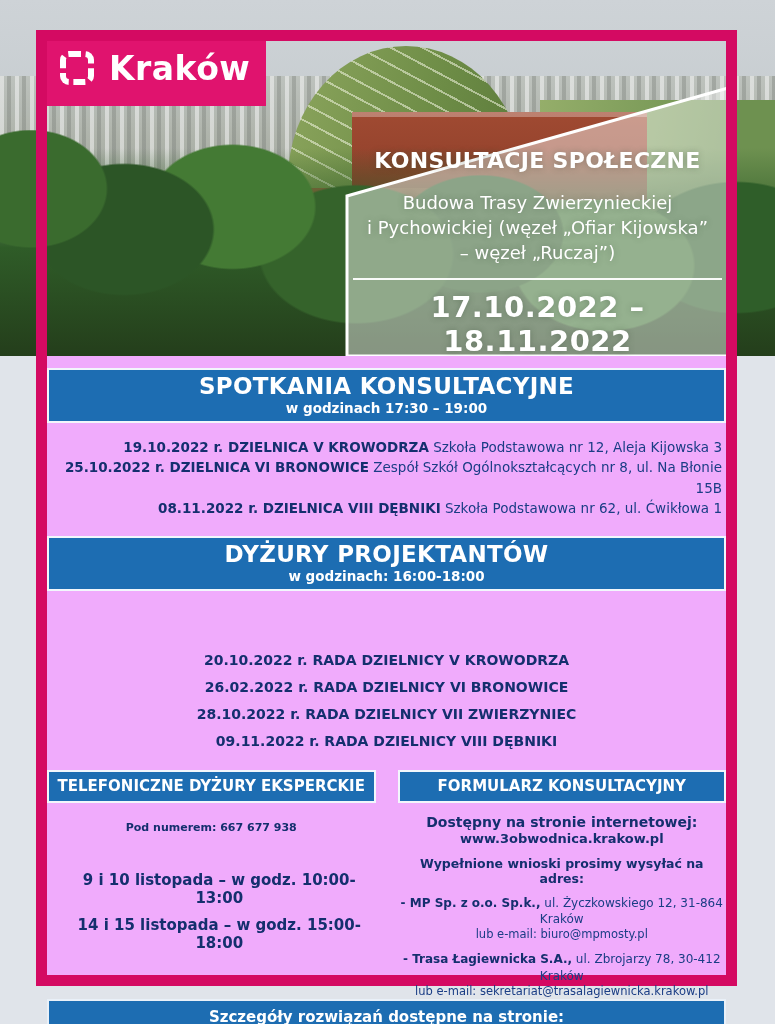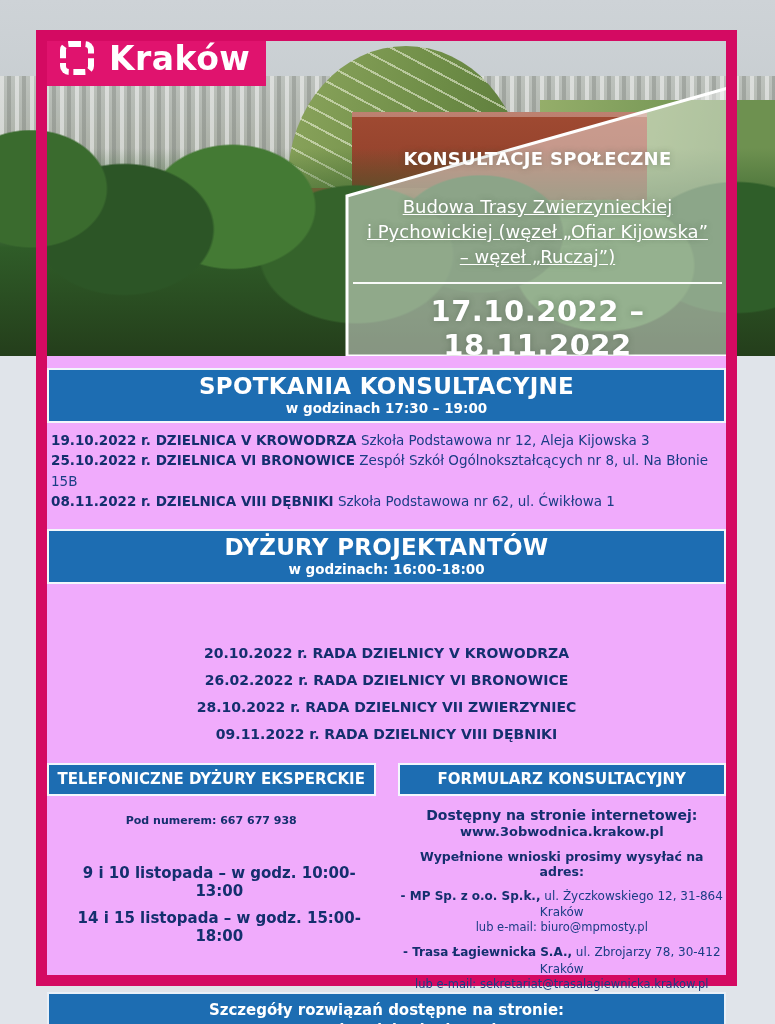--- a/index.html
+++ b/index.html
@@ -40,43 +40,43 @@
       radial-gradient(ellipse 140px 100px at 46% 55%,#35632b 0 68%, transparent 70%),
       radial-gradient(ellipse 120px 85px at 62% 46%, #2e5a27 0 68%, transparent 70%),
       radial-gradient(ellipse 130px 95px at 78% 60%, #3f7233 0 68%, transparent 70%),
       radial-gradient(ellipse 140px 95px at 95% 52%, #2f5e29 0 68%, transparent 70%),
       linear-gradient(180deg, rgba(47,92,40,0) 0 8%, rgba(47,92,40,.45) 26%, #2f5c28 52%, #243e1b 100%); }
 
   
   .hero-svg { position:absolute; left:0; top:0; width:775px; height:356px; }
   .hero-text { position:absolute; left:347px; top:148px; width:381px; text-align:center;
     color:#fff; text-shadow:0 0 6px rgba(50,70,50,.35); }
-  .hero-title { margin:0 0 25px; font-size:18px; font-weight:bold; letter-spacing:.3px; }
-  .hero-sub { margin:0; font-size:18px; line-height:1.4;text-decoration:underline; }
+  .hero-title { margin:0 0 17px; font-size:22px; font-weight:bold; letter-spacing:.3px; }
+  .hero-sub { margin:0; font-size:18px; line-height:1.4; }
   .hero-hr { border:none; border-top:2px solid rgba(255,255,255,.95); margin:12px 6px 10px; }
   .hero-date { font-size:29px; font-weight:bold; letter-spacing:.5px; }
 
   
-  .krakow-logo { position:absolute; left:36px; top:30px; width:230px; height:56px;
+  .krakow-logo { position:absolute; left:36px; top:30px; width:230px; height:76px;
     background:#e0136e; display:flex; align-items:center; gap:15px; padding-left:24px; }
   .krakow-icon { width:34px; height:34px; border:6px dashed #fff; border-radius:9px; flex:none; }
   .krakow-name { color:#fff; font-size:33px; font-weight:bold; letter-spacing:.5px; }
 
   
   .frame { position:absolute; left:36px; top:30px; width:701px; height:956px;
     border:11px solid #d40a62; }
   .content { position:absolute; left:0; right:0; top:315px; bottom:0;
     background:#f0abfc; display:flex; flex-direction:column; }
 
   .bar { background:#1d6db2; border:2px solid #f2f7fc; color:#fff; text-align:center;
     padding:3px 0 5px; margin:12px 0 0; }
   .bar-title { font-size:23px; font-weight:bold; letter-spacing:.3px; }
   .bar-sub { font-size:13.5px; font-weight:bold; margin-top:1px; }
 
-  .meetings { padding:7px 4px 6px; text-align:left; color:#1a3d85; }
+  .meetings { padding:14px 4px 6px; text-align:right; color:#1a3d85; }
   .meeting { font-size:13.5px; line-height:1.5; }
   .meeting b { color:#142f6e; }
 
   .duty-list { padding:10px 0 2px; text-align:center;margin-top:40px; }
   .duty { font-size:14px; font-weight:bold; color:#142f6e; margin:11px 0; }
 
   .columns { display:flex; gap:22px; margin:8px 0 0; }
   .col { flex:1; display:flex; flex-direction:column; }
   .sub-bar { background:#1d6db2; border:2px solid #f2f7fc; color:#fff; text-align:center;
     font-weight:bold; font-size:15px; padding:5px 0 6px; }

